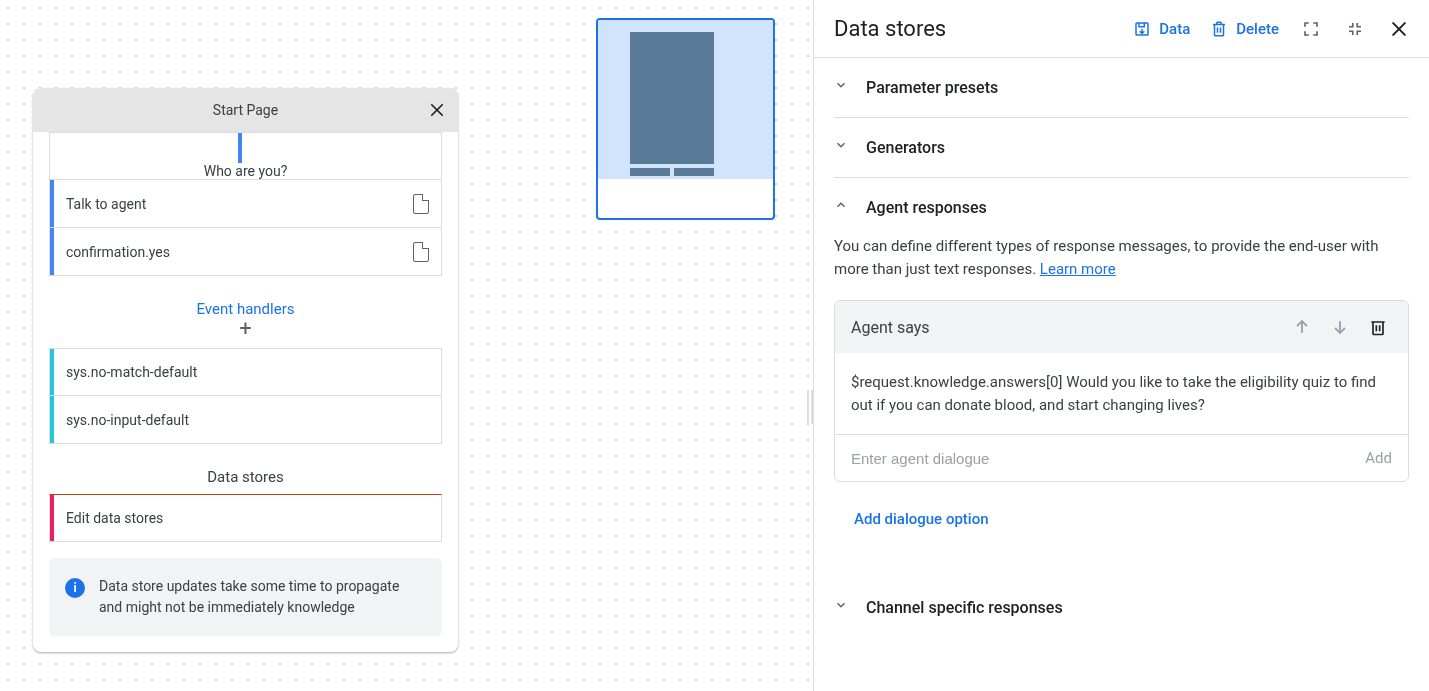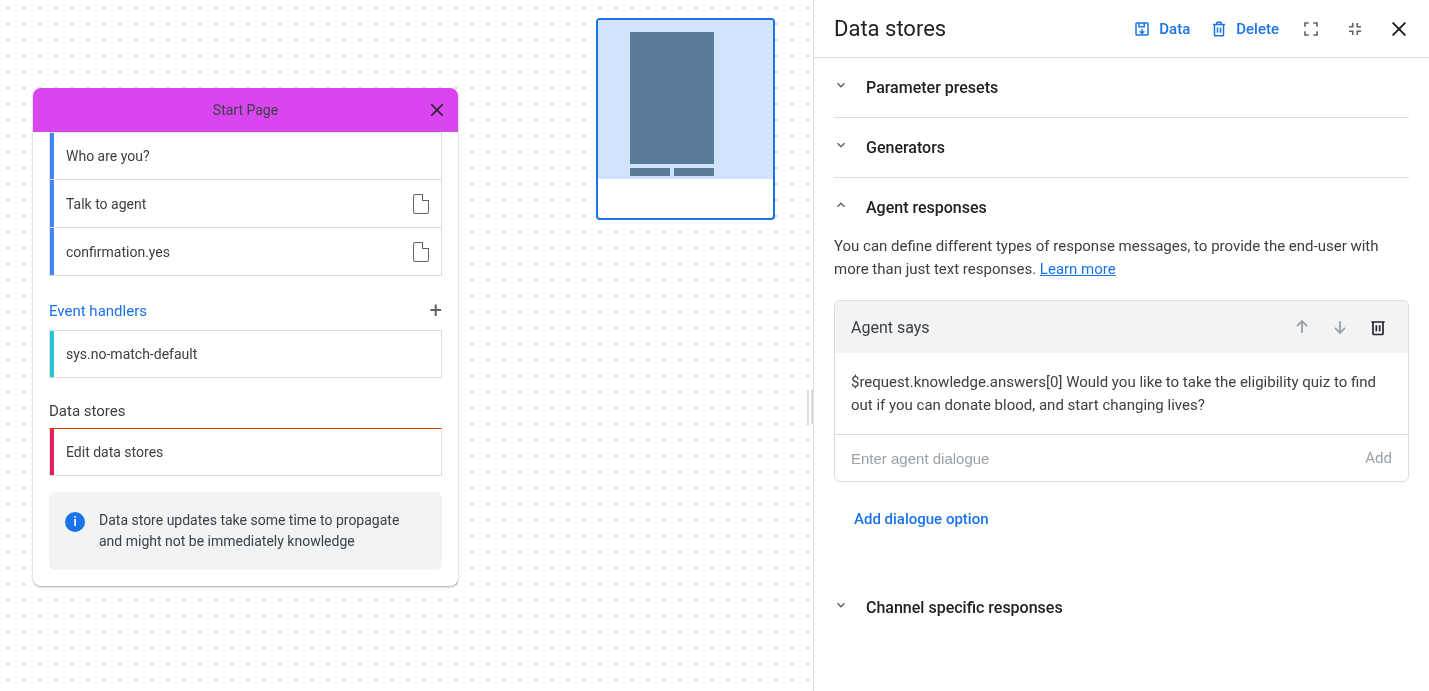--- a/index.html
+++ b/index.html
@@ -31,21 +31,21 @@
       position: absolute;
       left: 33px;
       top: 88px;
       width: 425px;
       background: #fff;
       border-radius: 8px;
       box-shadow: 0 1px 3px rgba(0,0,0,0.12), 0 1px 2px rgba(0,0,0,0.24);
       overflow: hidden;
     }
     .start-page-header {
-      background: #d946ef;
+      background: #e5e5e5;
       height: 44px;
       display: flex;
       align-items: center;
       justify-content: center;
       position: relative;
       color: #3c4043;
       font-size: 14px;
     }
     .start-page-header .close-btn {
       position: absolute;
@@ -73,21 +73,21 @@
     .intent-row {
       display: flex;
       align-items: center;
       height: 48px;
       border: 1px solid #dadce0;
       border-top: none;
       padding: 0 12px 0 0;
       position: relative;
       background: #fff;
     }
-    .intent-row:first-child { border-top: 1px solid #dadce0; }
+    .intent-row:first-child { border-top: 1px solid #dadce0; flex-direction: column; }
     .intent-row .stripe {
       width: 4px;
       height: 100%;
     }
     .intent-row .label {
       margin-left: 12px;
       flex: 1;
       color: #3c4043;
     }
     .stripe-blue { background: #4285f4; }
@@ -108,20 +108,21 @@
       border-left: 1.5px solid #5f6368;
       border-bottom: 1.5px solid #5f6368;
     }
 
     .section-header {
       display: flex;
       align-items: center;
       justify-content: space-between;
       margin-top: 24px;
       margin-bottom: 8px;
+      flex-direction: column;
     }
     .section-header .title-blue { color: #1a73e8; font-size: 15px; }
     .section-header .title-dark { color: #3c4043; font-size: 15px; }
     .plus-icon {
       font-size: 22px;
       color: #5f6368;
       cursor: pointer;
       line-height: 1;
     }
 
@@ -382,20 +383,24 @@
         <span class="doc-icon"></span>
       </div>
 
       <div class="section-header">
         <span class="title-blue">Event handlers</span>
         <span class="plus-icon">+</span>
       </div>
       <div class="intent-row" style="border-top:1px solid #dadce0;">
         <div class="stripe stripe-teal"></div>
         <span class="label">sys.no-match-default</span>
+      </div>
+      <div class="intent-row">
+        <div class="stripe stripe-teal"></div>
+        <span class="label">sys.no-input-default</span>
       </div>
 
       <div class="section-header">
         <span class="title-dark">Data stores</span>
       </div>
       <div class="intent-row" style="border-top:1px solid #c2410c;">
         <div class="stripe stripe-magenta"></div>
         <span class="label">Edit data stores</span>
       </div>
 

